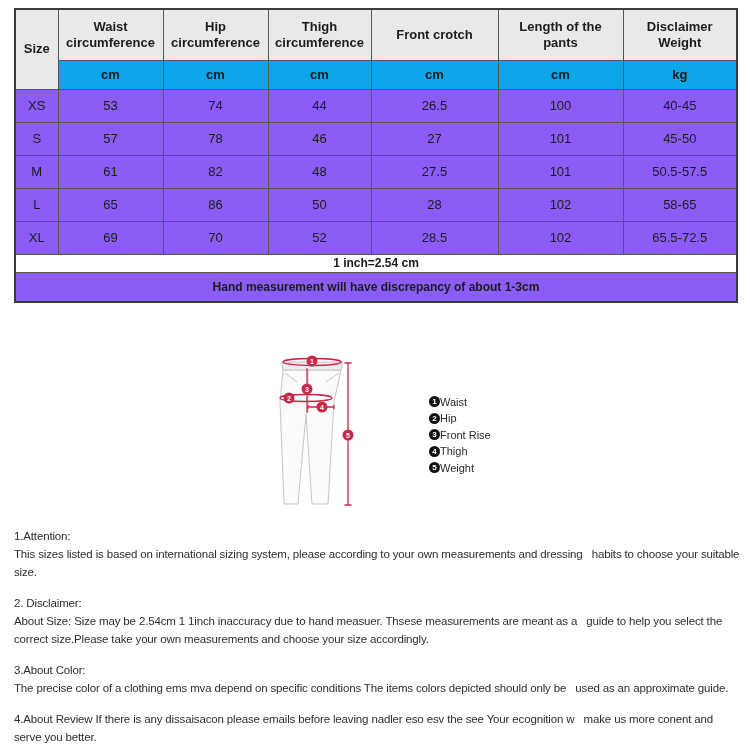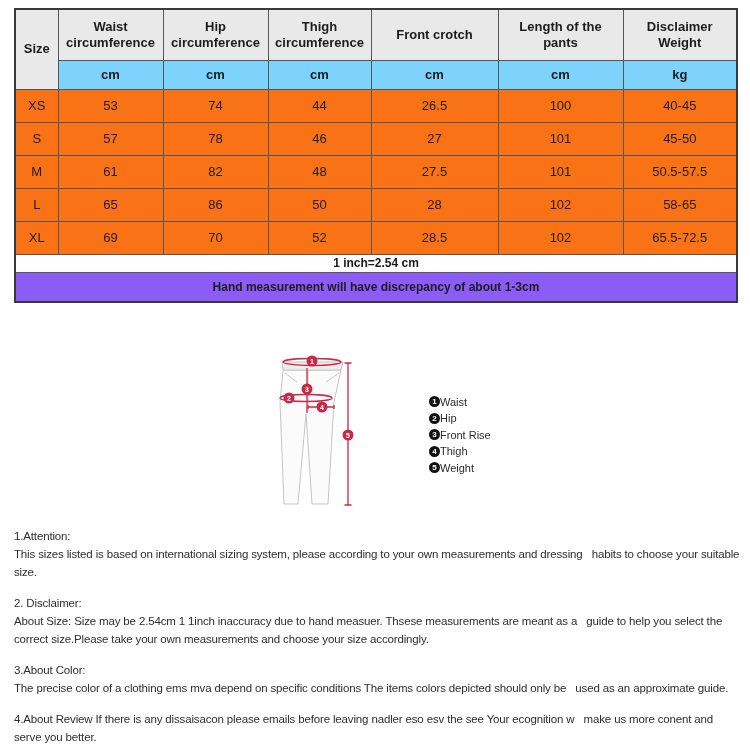--- a/index.html
+++ b/index.html
@@ -13,22 +13,22 @@
     position:absolute;left:14px;top:8px;width:722px;
     border-collapse:collapse;table-layout:fixed;text-align:center;
     border:2px solid #3a3a3a;
   }
   table.size-table td{
     border:1px solid #565656;padding:0 2px;vertical-align:middle;
     font-size:13px;line-height:1.25;
   }
   tr.r-head td{height:50px;background:#e9e9e9;font-weight:bold;}
   td.size-head{background:#e9e9e9;font-weight:bold;margin-top:44px;}
-  tr.r-units td{height:28px;background:#7dd3fc;font-weight:bold;}
-  tr.r-data td{height:32px;background:#f97316;margin-top:28px;}
+  tr.r-units td{height:28px;background:#0ea5e9;font-weight:bold;}
+  tr.r-data td{height:32px;background:#8b5cf6;margin-top:28px;}
   tr.r-note td{height:17px;font-weight:bold;font-size:12px;background:#ffffff;margin-top:44px;}
   tr.r-note2 td{height:28px;font-weight:bold;font-size:12px;background:#8b5cf6;}
 
   
   .diagram{position:absolute;left:0;top:340px;width:750px;height:175px;}
   .pants-svg{position:absolute;left:260px;top:0;}
   .legend{position:absolute;left:429px;top:56px;}
   .legend-item{display:flex;align-items:center;height:11px;margin-bottom:5.5px;}
   .legend-bullet{
     width:11px;height:11px;border-radius:50%;background:#111111;color:#ffffff;

